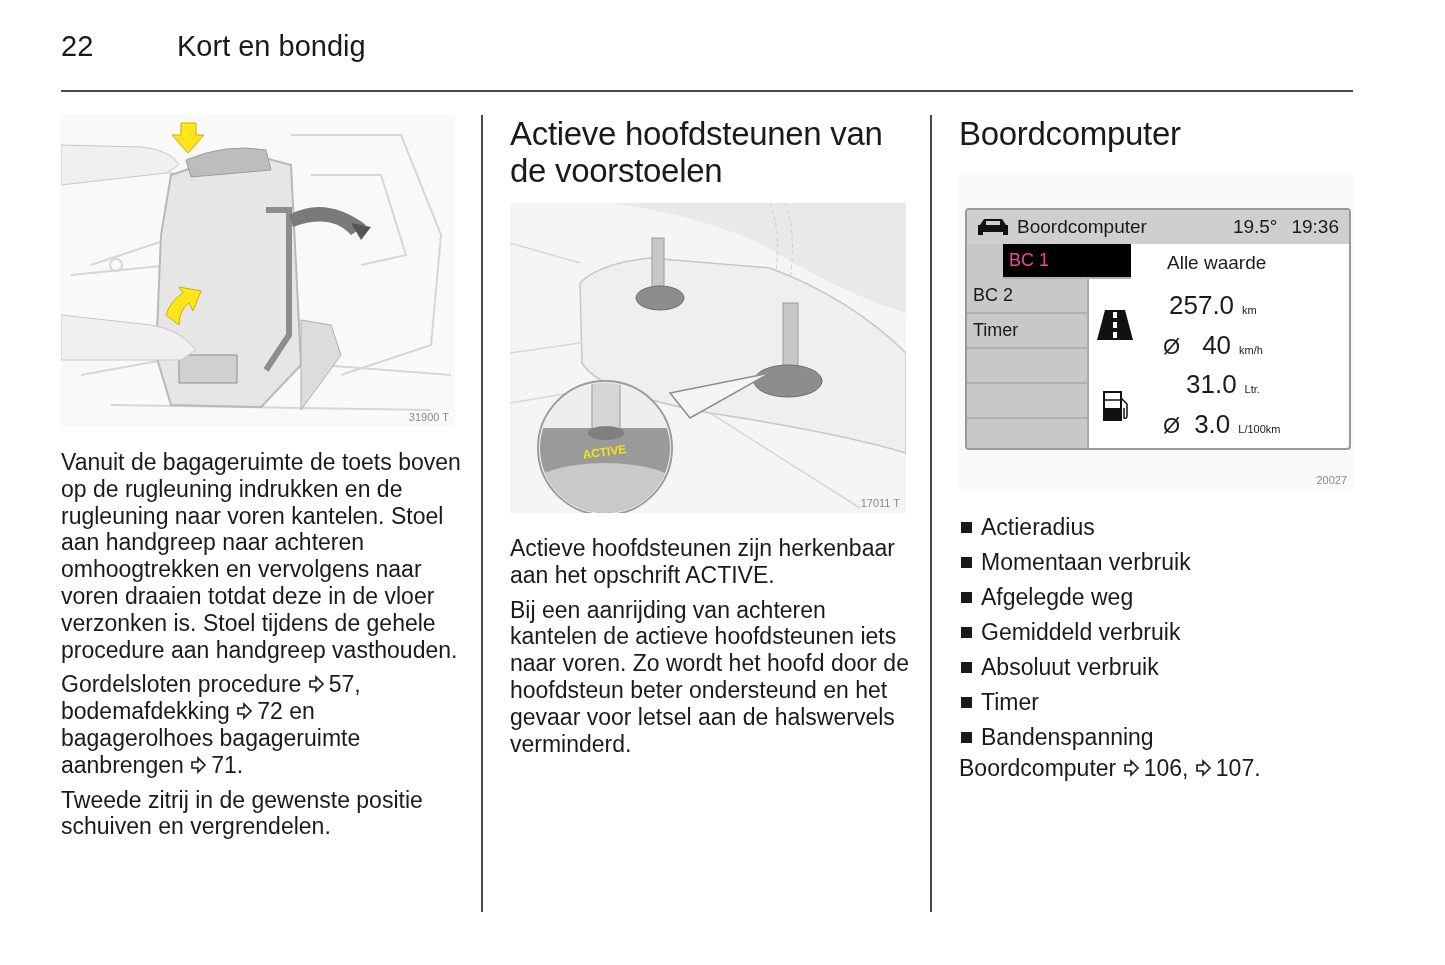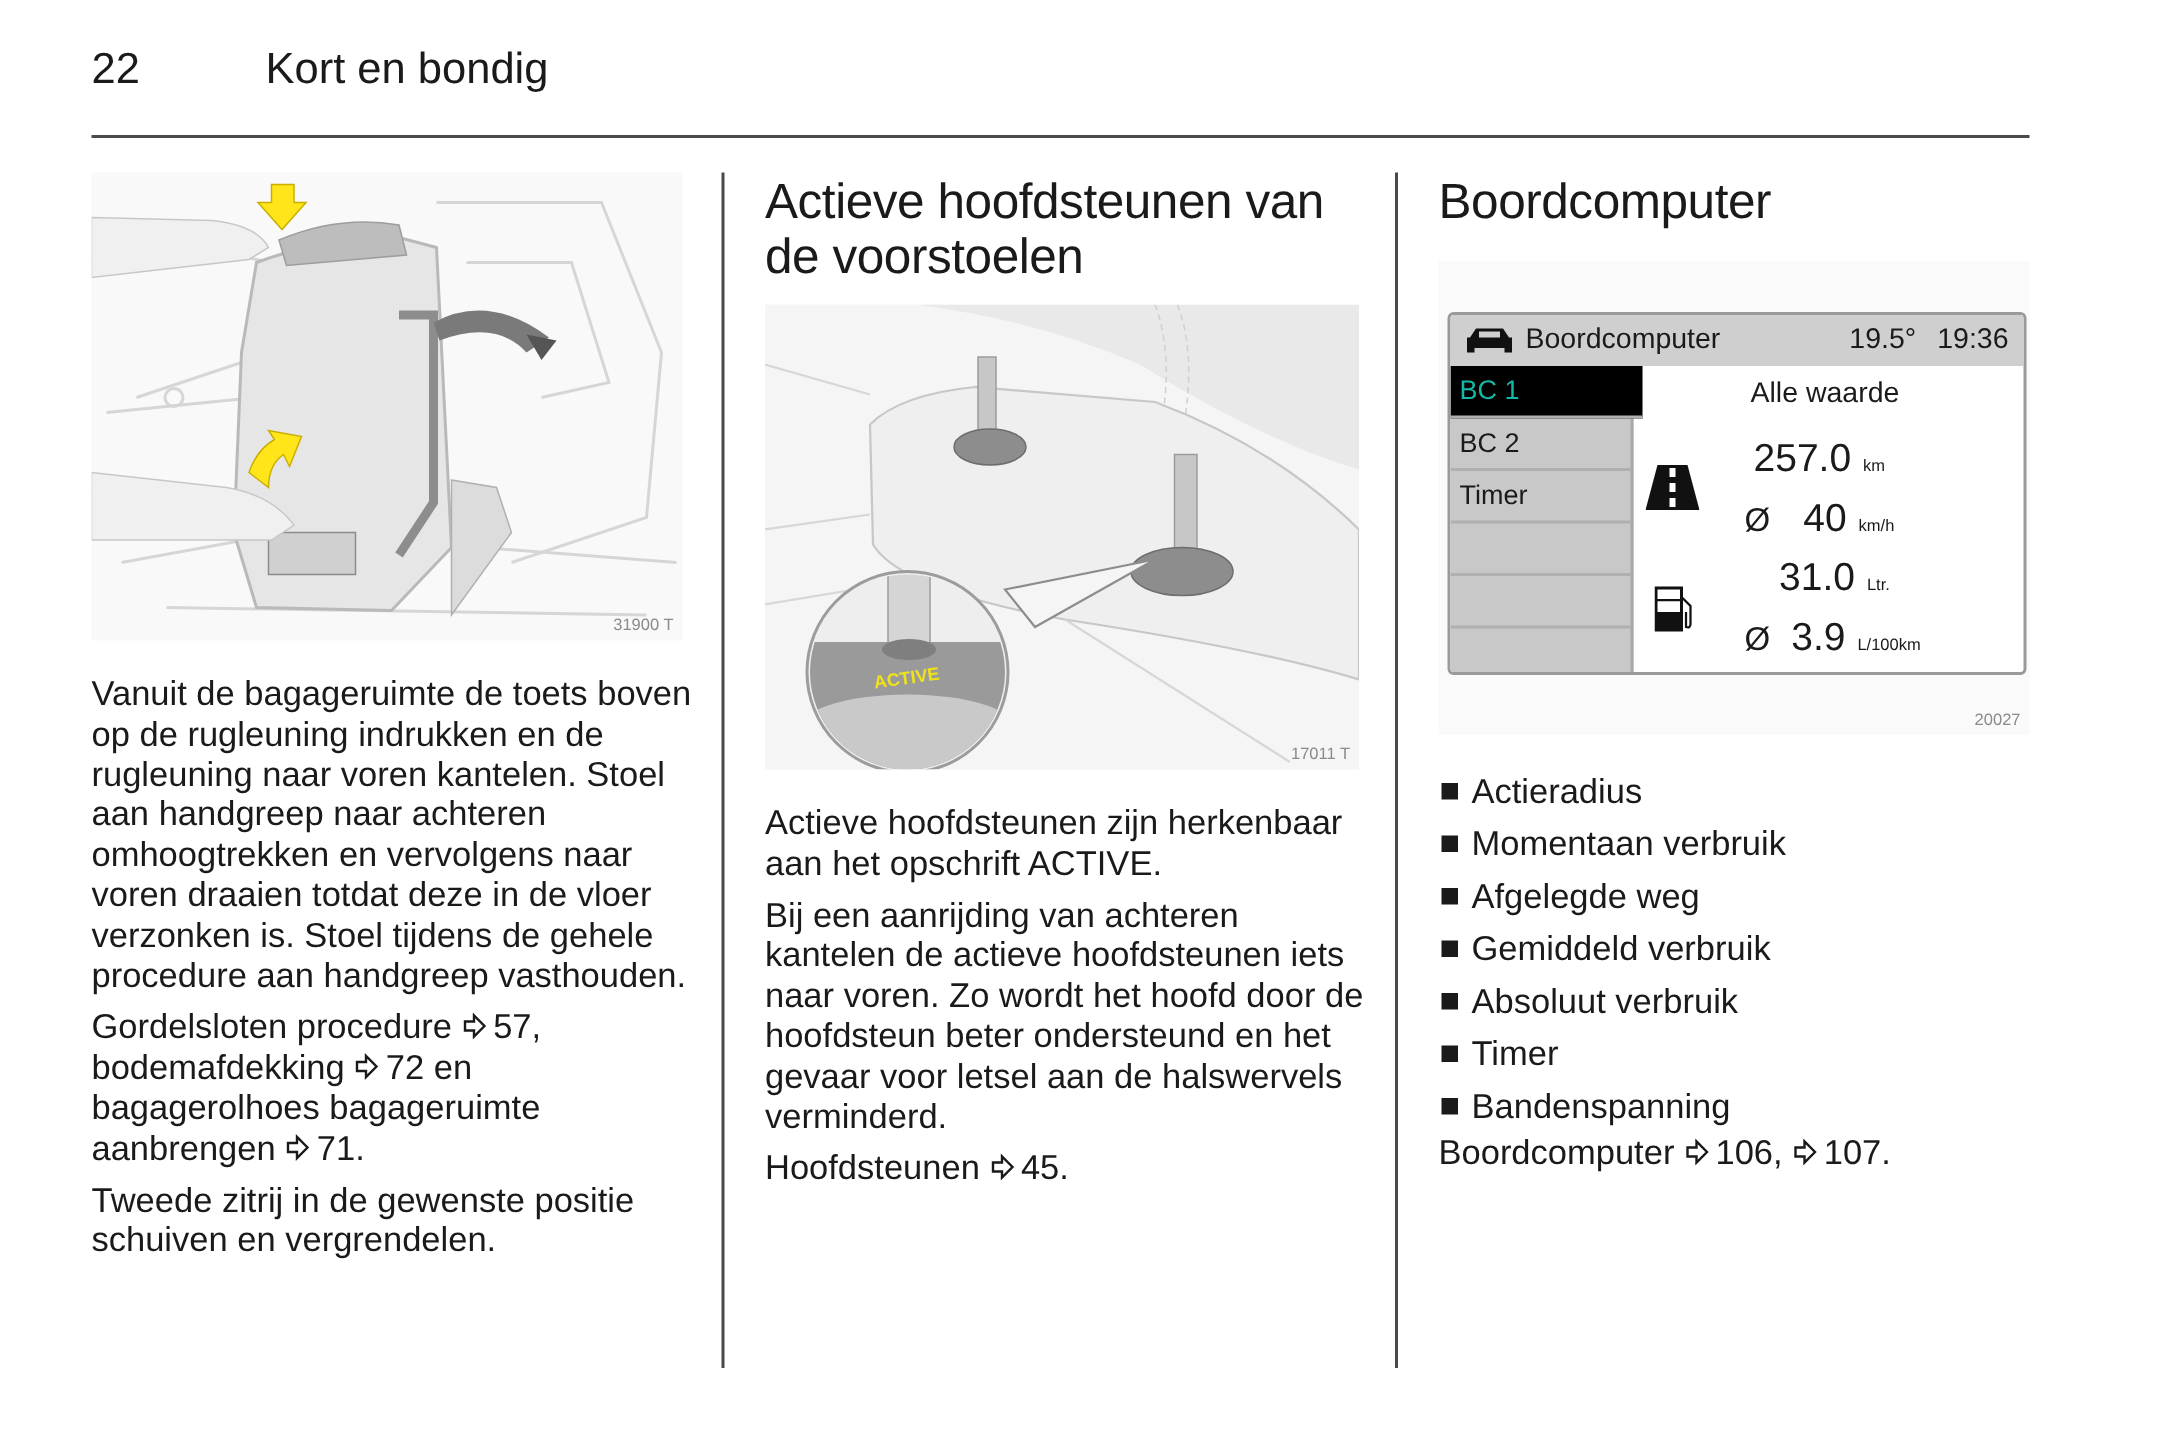--- a/index.html
+++ b/index.html
@@ -22,21 +22,21 @@
   .fig-code { position: absolute; right: 6px; bottom: 4px; font-size: 11px; color: #8a8a8a; }
 
   
   .bc-wrap { position: relative; width: 394px; height: 316px; background: #fafafa; margin-top: 22px; }
   .bc { position: absolute; left: 6px; top: 34px; width: 382px; height: 238px;
         border: 2px solid #9a9a9a; border-radius: 4px; background: #ffffff; overflow: hidden; }
   .bc-head { height: 34px; background: #cfcfcf; display: flex; align-items: center; padding: 0 10px; font-size: 19px; }
   .bc-head .t { margin-left: 8px; flex: 1; }
   .bc-menu { position: absolute; left: 0; top: 34px; width: 120px; bottom: 0; background: #c8c8c8; border-right: 2px solid #a9a9a9; }
   .bc-menu .mi { height: 33px; border-bottom: 2px solid #b0b0b0; font-size: 18px; line-height: 32px; padding-left: 6px; }
-  .bc-menu .mi.sel { background: #000000; color: #14b8a6; width: 122px; }
+  .bc-menu .mi.sel { background: #000000; color: #ec4899; width: 122px; margin-left: 36px; }
   .bc-body { position: absolute; left: 122px; top: 34px; right: 0; bottom: 0; }
   .bc-body .row { position: absolute; font-size: 26px; }
   .bc-body .unit { font-size: 11px; margin-left: 8px; }
   .bullets { list-style: none; margin: 0; padding: 0; }
   .bullets li { font-size: 23px; line-height: 35px; position: relative; padding-left: 22px; }
   .bullets li::before { content: ""; position: absolute; left: 2px; top: 12px; width: 11px; height: 11px; background: #1a1a1a; }
 </style>
 </head>
 <body>
 
@@ -116,26 +116,20 @@
         <text x="95" y="253" text-anchor="middle" font-size="12" font-weight="bold" fill="#f0e21a" font-family="Liberation Sans, sans-serif" transform="rotate(-8 95 253)">ACTIVE</text>
       </g>
     </svg>
     <div class="fig-code">17011 T</div>
   </div>
   <div style="height:22px"></div>
   <p>
     <span>Actieve hoofdsteunen zijn herkenbaar aan het opschrift </span><span>ACTIVE</span><span>.</span>
   </p>
   <p>Bij een aanrijding van achteren kantelen de actieve hoofdsteunen iets naar voren. Zo wordt het hoofd door de hoofdsteun beter ondersteund en het gevaar voor letsel aan de halswervels verminderd.</p>
-  <p>
-    <span>Hoofdsteunen</span>
-    <svg class="xref" viewBox="0 0 17 18">
-        <path d="M2 6 L8 6 L8 2 L15 9 L8 16 L8 12 L2 12 Z" fill="none" stroke="#1a1a1a" stroke-width="1.6"></path>
-      </svg><span>45</span><span>.</span>
-  </p>
 </div>
 
 <div class="col col3">
   <h2>Boordcomputer</h2>
   <div class="bc-wrap">
     <div class="bc">
       <div class="bc-head">
         <svg width="32" height="20" viewBox="0 0 32 20">
           <path d="M7 2 L25 2 L29 8 L31 8 L31 18 L26 18 L26 15 L6 15 L6 18 L1 18 L1 8 L3 8 Z" fill="#111"></path>
           <rect x="9" y="4" width="14" height="4" fill="#cfcfcf"></rect>
@@ -169,21 +163,21 @@
         <div class="row" style="left:80px;top:46px;">
           <span>257.0</span><span class="unit">km</span>
         </div>
         <div class="row" style="left:74px;top:86px;">
           <span style="font-size:22px">Ø</span><span style="margin-left:22px">40</span><span class="unit">km/h</span>
         </div>
         <div class="row" style="left:97px;top:125px;">
           <span>31.0</span><span class="unit">Ltr.</span>
         </div>
         <div class="row" style="left:74px;top:165px;">
-          <span style="font-size:22px">Ø</span><span style="margin-left:14px">3.9</span><span class="unit">L/100km</span>
+          <span style="font-size:22px">Ø</span><span style="margin-left:14px">3.0</span><span class="unit">L/100km</span>
         </div>
       </div>
     </div>
     <div class="fig-code" style="font-size:11px">20027</div>
   </div>
   <div style="height:20px"></div>
   <ul class="bullets">
     <li>Actieradius</li>
     <li>Momentaan verbruik</li>
     <li>Afgelegde weg</li>

